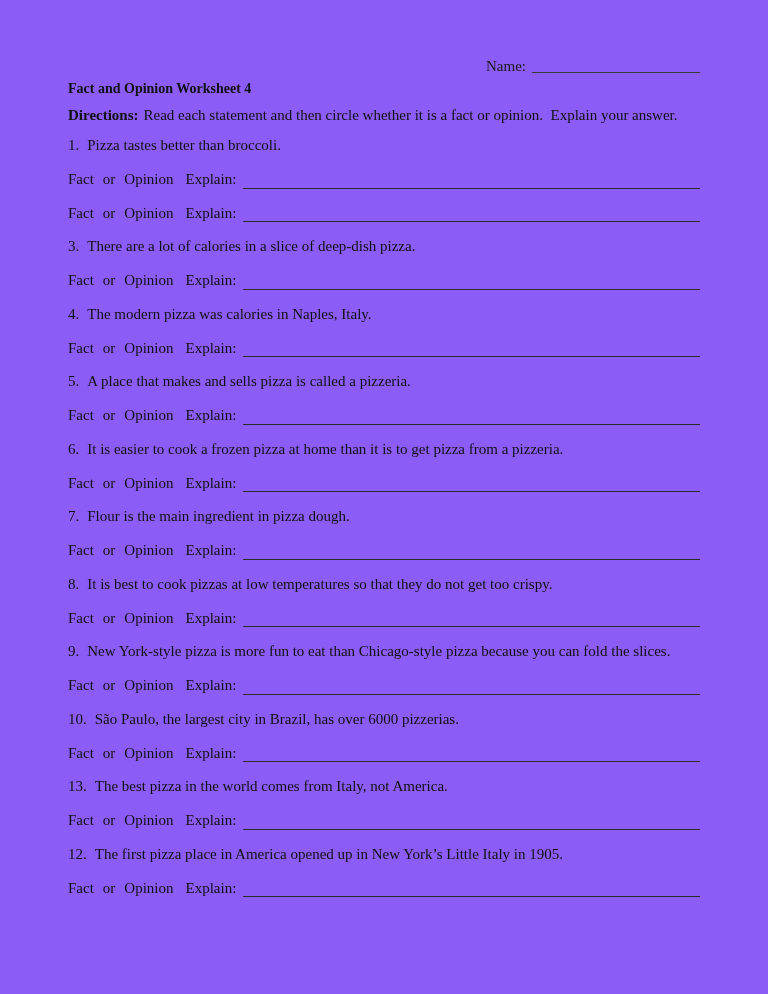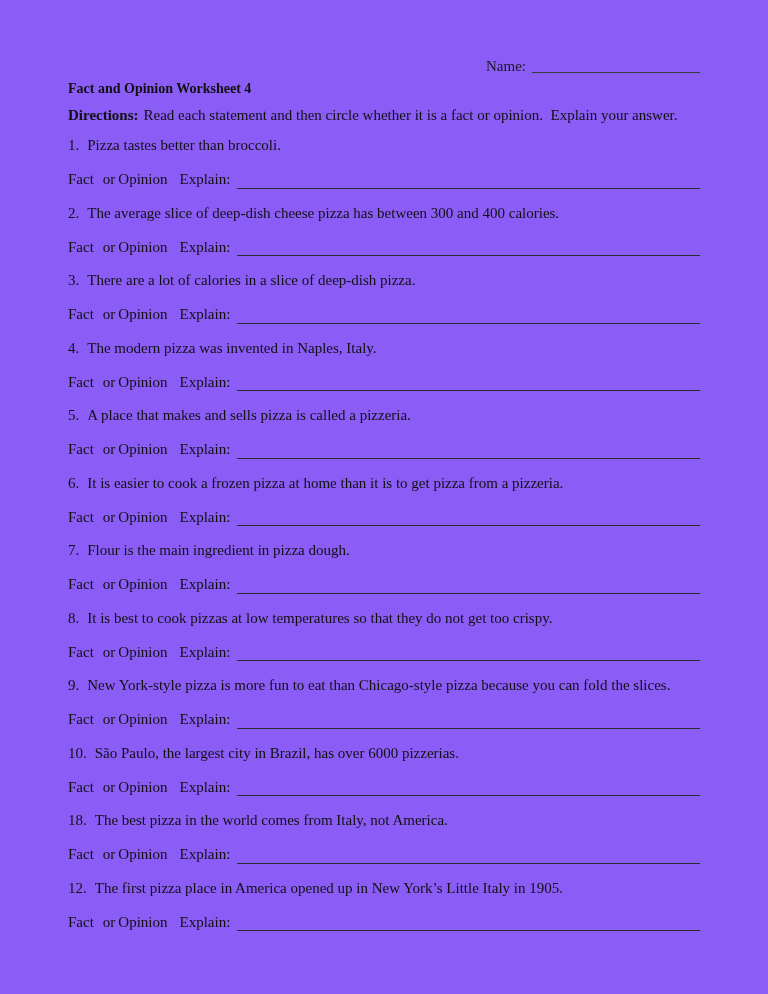--- a/index.html
+++ b/index.html
@@ -68,21 +68,21 @@
     display: inline-block;
     margin-right: 8px;
   }
   .answer-row {
     display: flex;
     align-items: center;
     margin: 0 0 14.5px 0;
     line-height: 19px;
   }
   .answer-row .w-fact    { margin-right: 9px; }
-  .answer-row .w-or      { margin-right: 3px; }
+  .answer-row .w-or      { margin-right: 9px; }
   .answer-row .w-opinion { margin-right: 12px; }
   .answer-row .w-explain { margin-right: 7px; }
   .fill-line {
     flex: 1;
     height: 17px;
     border-bottom: 1.4px solid #2b2b2b;
   }
 </style>
 </head>
 <body>
@@ -108,23 +108,20 @@
     <div class="answer-row">
       <span class="w-fact">Fact</span>
       <span class="w-or">or</span>
       <span class="w-opinion">Opinion</span>
       <span class="w-explain">Explain:</span>
       <span class="fill-line"></span>
     </div>
   </div>
 
   <div>
-    <p class="statement">
-      <span class="item-number">2.</span><span class="statement-text">The average slice of deep-dish cheese pizza has between 300 and 400 calories.</span>
-    </p>
     <div class="answer-row">
       <span class="w-fact">Fact</span>
       <span class="w-or">or</span>
       <span class="w-opinion">Opinion</span>
       <span class="w-explain">Explain:</span>
       <span class="fill-line"></span>
     </div>
   </div>
 
   <div>
@@ -135,21 +132,21 @@
       <span class="w-fact">Fact</span>
       <span class="w-or">or</span>
       <span class="w-opinion">Opinion</span>
       <span class="w-explain">Explain:</span>
       <span class="fill-line"></span>
     </div>
   </div>
 
   <div>
     <p class="statement">
-      <span class="item-number">4.</span><span class="statement-text">The modern pizza was invented in Naples, Italy.</span>
+      <span class="item-number">4.</span><span class="statement-text">The modern pizza was calories in Naples, Italy.</span>
     </p>
     <div class="answer-row">
       <span class="w-fact">Fact</span>
       <span class="w-or">or</span>
       <span class="w-opinion">Opinion</span>
       <span class="w-explain">Explain:</span>
       <span class="fill-line"></span>
     </div>
   </div>
 
@@ -226,21 +223,21 @@
       <span class="w-fact">Fact</span>
       <span class="w-or">or</span>
       <span class="w-opinion">Opinion</span>
       <span class="w-explain">Explain:</span>
       <span class="fill-line"></span>
     </div>
   </div>
 
   <div>
     <p class="statement">
-      <span class="item-number">18.</span><span class="statement-text">The best pizza in the world comes from Italy, not America.</span>
+      <span class="item-number">13.</span><span class="statement-text">The best pizza in the world comes from Italy, not America.</span>
     </p>
     <div class="answer-row">
       <span class="w-fact">Fact</span>
       <span class="w-or">or</span>
       <span class="w-opinion">Opinion</span>
       <span class="w-explain">Explain:</span>
       <span class="fill-line"></span>
     </div>
   </div>
 

